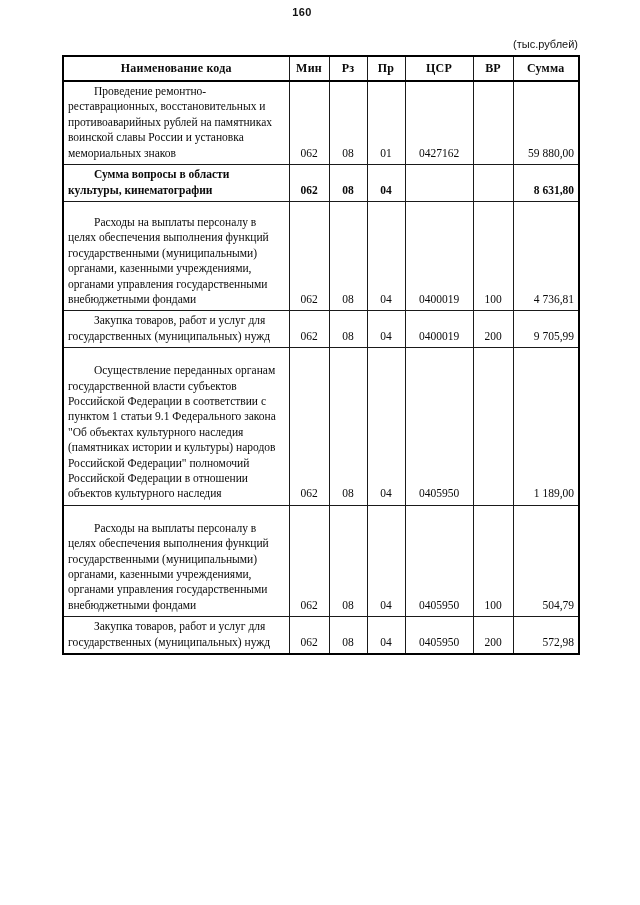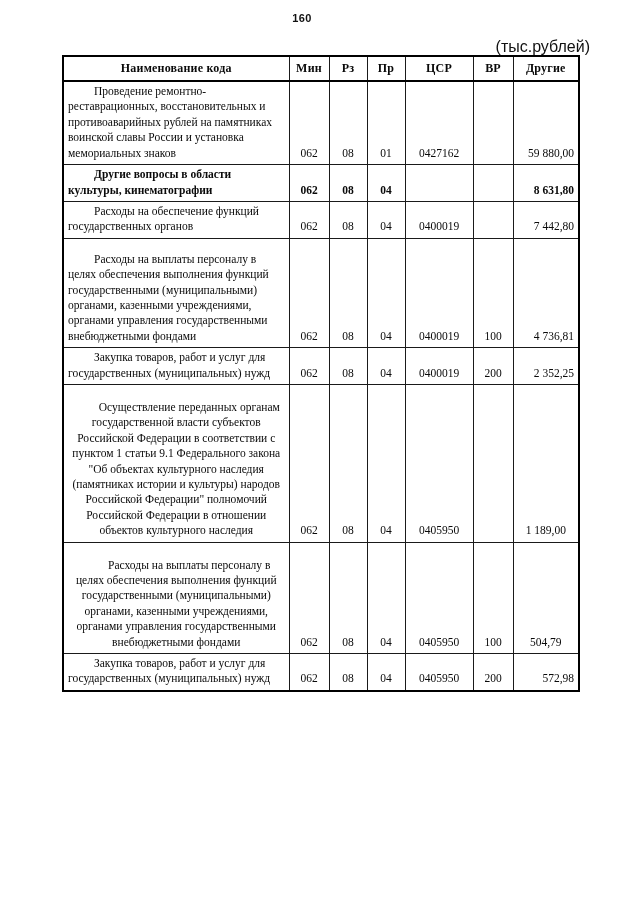--- a/index.html
+++ b/index.html
@@ -10,35 +10,35 @@
     width: 640px;
     height: 905px;
     background: #ffffff;
     font-family: "Liberation Serif", "DejaVu Serif", serif;
     color: #0a0a0a;
     position: relative;
     overflow: hidden;
   }
   .page-number {
     position: absolute;
-    top: 12px;
+    top: 6px;
     left: 0;
     width: 604px;
     text-align: center;
     font-size: 11px;
     font-family: "Liberation Sans", sans-serif;
     font-weight: bold;
     color: #111;
     letter-spacing: 0.3px;
   }
   .units-caption {
     position: absolute;
     top: 38px;
-    right: 50px;
-    font-size: 16px;
+    right: 62px;
+    font-size: 11px;
     font-family: "Liberation Sans", sans-serif;
     color: #111;
   }
   .table-wrap {
     position: absolute;
     left: 62px;
     top: 55px;
     width: 597px;
   }
   table.budget {
@@ -88,21 +88,20 @@
     padding-right: 5px;
   }
   tr.bold td {
     font-weight: bold;
   }
   tr.tall-pad td {
     padding-top: 13px;
   }
   tr.extra-pad td {
     padding-top: 15px;
-    text-align: center;
   }
   .col-name  { width: 226px; }
   .col-min   { width: 40px; }
   .col-rz    { width: 38px; }
   .col-pr    { width: 38px; }
   .col-csr   { width: 68px; }
   .col-vr    { width: 40px; }
   .col-sum   { width: 66px; }
 </style>
 </head>
@@ -123,68 +122,59 @@
       <col class="col-sum">
     </colgroup>
     <thead>
       <tr>
         <th>Наименование кода</th>
         <th>Мин</th>
         <th>Рз</th>
         <th>Пр</th>
         <th>ЦСР</th>
         <th>ВР</th>
-        <th>Другие</th>
+        <th>Сумма</th>
       </tr>
     </thead>
     <tbody id="budget-body">
         <tr>
           <td class="c-name">Проведение ремонтно-реставрационных, восстановительных и противоаварийных рублей на памятниках воинской славы России и установка мемориальных знаков</td>
           <td class="c-code">062</td>
           <td class="c-code">08</td>
           <td class="c-code">01</td>
           <td class="c-code">0427162</td>
           <td class="c-code"></td>
           <td class="c-sum">59 880,00</td>
         </tr>
         <tr class="bold">
-          <td class="c-name">Другие вопросы в области культуры, кинематографии</td>
+          <td class="c-name">Сумма вопросы в области культуры, кинематографии</td>
           <td class="c-code">062</td>
           <td class="c-code">08</td>
           <td class="c-code">04</td>
           <td class="c-code"></td>
           <td class="c-code"></td>
           <td class="c-sum">8 631,80</td>
-        </tr>
-        <tr>
-          <td class="c-name">Расходы на обеспечение функций государственных органов</td>
-          <td class="c-code">062</td>
-          <td class="c-code">08</td>
-          <td class="c-code">04</td>
-          <td class="c-code">0400019</td>
-          <td class="c-code"></td>
-          <td class="c-sum">7 442,80</td>
         </tr>
         <tr class="tall-pad">
           <td class="c-name">Расходы на выплаты персоналу в целях обеспечения выполнения функций государственными (муниципальными) органами, казенными учреждениями, органами управления государственными внебюджетными фондами</td>
           <td class="c-code">062</td>
           <td class="c-code">08</td>
           <td class="c-code">04</td>
           <td class="c-code">0400019</td>
           <td class="c-code">100</td>
           <td class="c-sum">4 736,81</td>
         </tr>
         <tr>
           <td class="c-name">Закупка товаров, работ и услуг для государственных (муниципальных) нужд</td>
           <td class="c-code">062</td>
           <td class="c-code">08</td>
           <td class="c-code">04</td>
           <td class="c-code">0400019</td>
           <td class="c-code">200</td>
-          <td class="c-sum">2 352,25</td>
+          <td class="c-sum">9 705,99</td>
         </tr>
         <tr class="extra-pad">
           <td class="c-name">Осуществление переданных органам государственной власти субъектов Российской Федерации в соответствии с пунктом 1 статьи 9.1 Федерального закона "Об объектах культурного наследия (памятниках истории и культуры) народов Российской Федерации" полномочий Российской Федерации в отношении объектов культурного наследия</td>
           <td class="c-code">062</td>
           <td class="c-code">08</td>
           <td class="c-code">04</td>
           <td class="c-code">0405950</td>
           <td class="c-code"></td>
           <td class="c-sum">1 189,00</td>
         </tr>

